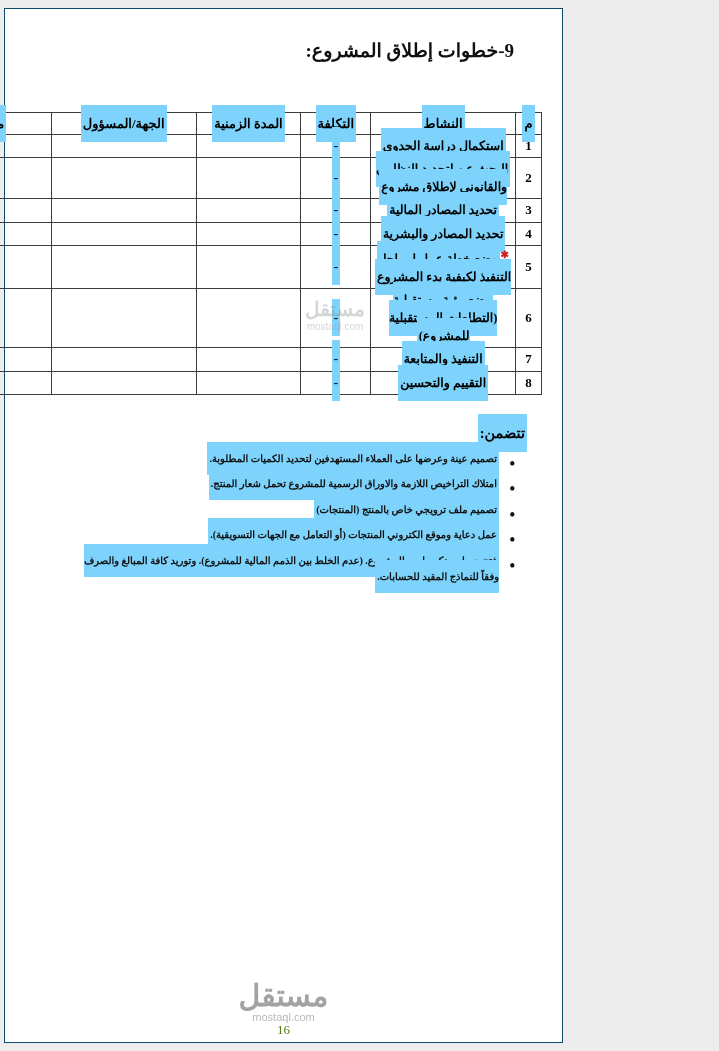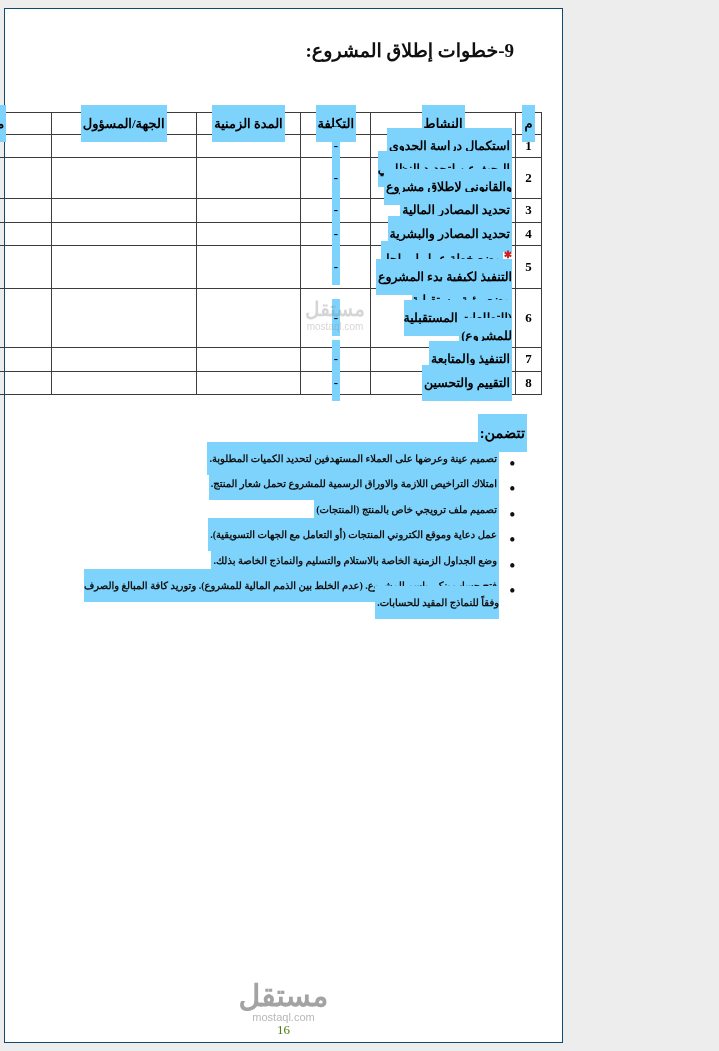--- a/index.html
+++ b/index.html
@@ -34,21 +34,21 @@
     direction: rtl;
   }
   table.launch-table th,
   table.launch-table td {
     border: 1px solid #3c3c3c;
     vertical-align: middle;
     padding: 2px 3px;
   }
   th { font-size: 13px; font-weight: bold; text-align: center; height: 22px; }
   td.c-num  { width: 26px;  text-align: center; font-size: 13px; font-weight: bold; }
-  td.c-act  { width: 145px; font-size: 12.5px; font-weight: bold; line-height: 1.45; padding: 3px 7px; }
+  td.c-act  { width: 145px; text-align: center; font-size: 12.5px; font-weight: bold; line-height: 1.45; padding: 3px 7px; }
   td.c-cost { width: 70px;  text-align: center; font-size: 13px; font-weight: bold; }
   td.c-dur  { width: 105px; }
   td.c-resp { width: 145px; }
   td.c-notes{ width: 144px; }
   tr.min-h td { height: 22px; }
   .hl { background: #7dd3fc; padding: 11px 2px; }
   .red-star {
     color: #cc2020;
     font-size: 10px;
     vertical-align: super;
@@ -218,21 +218,20 @@
       </tbody>
   </table>
 
   <div class="includes-heading"><span class="hl">تتضمن:</span></div>
 
   <ul class="includes-list">
       <li><span class="hl">تصميم عينة وعرضها على العملاء المستهدفين لتحديد الكميات المطلوبة.</span></li>
       <li><span class="hl">امتلاك التراخيص اللازمة والاوراق الرسمية للمشروع تحمل شعار المنتج.</span></li>
       <li><span class="hl">تصميم ملف ترويجي خاص بالمنتج (المنتجات)</span></li>
       <li><span class="hl">عمل دعاية وموقع الكتروني المنتجات (أو التعامل مع الجهات التسويقية).</span></li>
-      <li><span class="hl">وضع الجداول الزمنية الخاصة بالاستلام والتسليم والنماذج الخاصة بذلك.</span></li>
       <li><span class="hl">فتح حساب بنكي باسم المشروع. (عدم الخلط بين الذمم المالية للمشروع). وتوريد كافة المبالغ والصرف وفقاً للنماذج المقيد للحسابات.</span></li>
     </ul>
 
   <div class="watermark-mid">
     <div class="wm-brand">مستقل</div>
     <div class="wm-domain">mostaql.com</div>
   </div>
 
   <div class="page-footer">
     <div class="wm-brand">مستقل</div>

